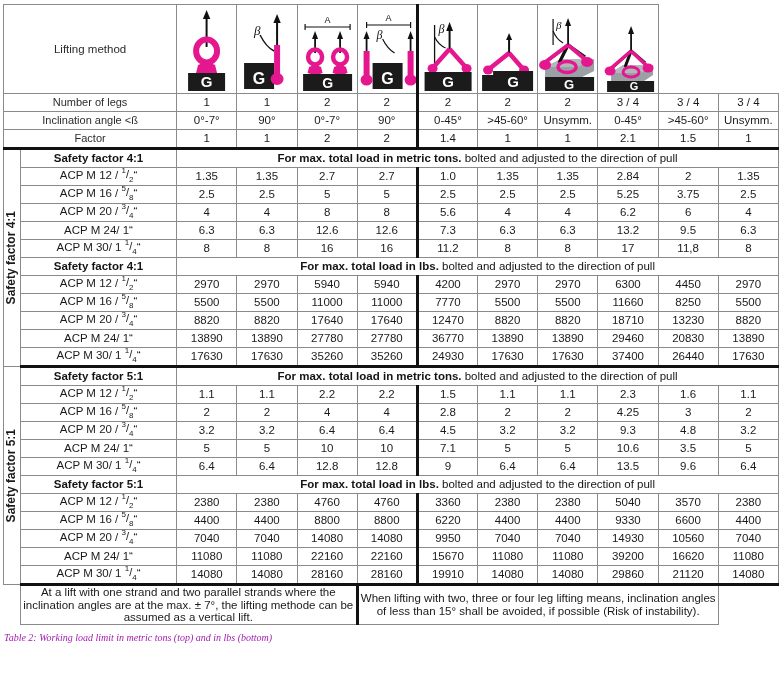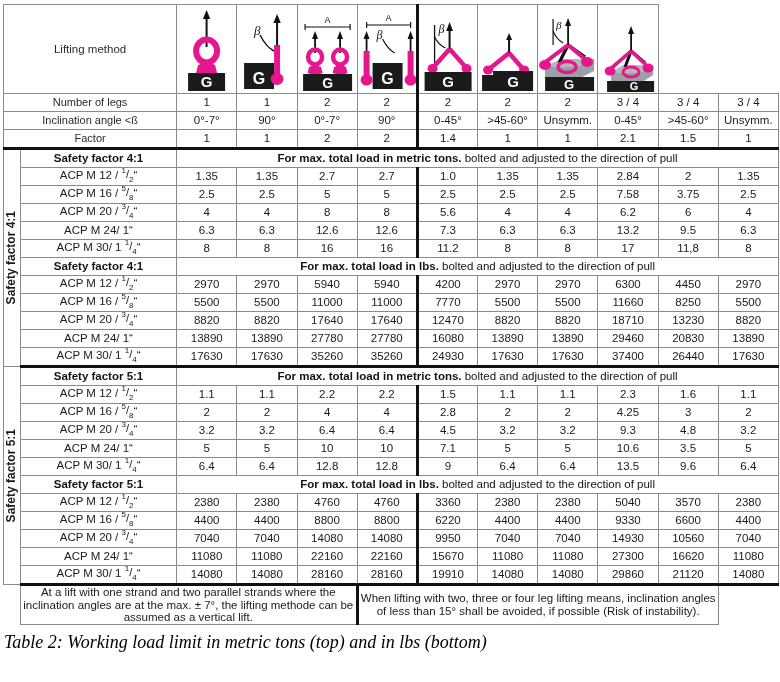--- a/index.html
+++ b/index.html
@@ -109,22 +109,22 @@
     padding:3px 5px 3px 5px;
     height:78px;
     text-align:justify;
   }
   .note-blank{background:#ffffff;border:none !important;}
 
   .caption{
     margin:7px 0 0 2px;
     font-family:"Liberation Serif",serif;
     font-style:italic;
-    font-size:18px;
-    color:#000000;
+    font-size:10px;
+    color:#a21caf;
   }
 
   
   .frac{display:inline-block;font-size:11px;position:relative;top:-1px;}
   .frac sup{font-size:8px;vertical-align:super;}
   .frac sub{font-size:8px;vertical-align:sub;position:relative;top:1px;}
 </style>
 </head>
 <body>
 
@@ -370,21 +370,21 @@
       </tr>
       <tr>
         <td class="rowlabel"><span>ACP M 16 / </span><span class="frac"><sup>5</sup>/<sub>8</sub></span><span>“</span></td>
         <td class="val">2.5</td>
         <td class="val">2.5</td>
         <td class="val">5</td>
         <td class="val sepR">5</td>
         <td class="val sepL">2.5</td>
         <td class="val">2.5</td>
         <td class="val">2.5</td>
-        <td class="val">7.58</td>
+        <td class="val">5.25</td>
         <td class="val">3.75</td>
         <td class="val">2.5</td>
       </tr>
       <tr>
         <td class="rowlabel"><span>ACP M 20 / </span><span class="frac"><sup>3</sup>/<sub>4</sub></span><span>“</span></td>
         <td class="val">4</td>
         <td class="val">4</td>
         <td class="val">8</td>
         <td class="val sepR">8</td>
         <td class="val sepL">5.6</td>
@@ -463,21 +463,21 @@
         <td class="val">18710</td>
         <td class="val">13230</td>
         <td class="val">8820</td>
       </tr>
       <tr>
         <td class="rowlabel">ACP M 24/ 1“</td>
         <td class="val">13890</td>
         <td class="val">13890</td>
         <td class="val">27780</td>
         <td class="val sepR">27780</td>
-        <td class="val sepL">16080</td>
+        <td class="val sepL">36770</td>
         <td class="val">13890</td>
         <td class="val">13890</td>
         <td class="val">29460</td>
         <td class="val">20830</td>
         <td class="val">13890</td>
       </tr>
       <tr>
         <td class="rowlabel thick-bot"><span>ACP M 30/ 1 </span><span class="frac"><sup>1</sup>/<sub>4</sub></span><span>“</span></td>
         <td class="val thick-bot">17630</td>
         <td class="val thick-bot">17630</td>
@@ -609,21 +609,21 @@
       </tr>
       <tr>
         <td class="rowlabel">ACP M 24/ 1“</td>
         <td class="val">11080</td>
         <td class="val">11080</td>
         <td class="val">22160</td>
         <td class="val sepR">22160</td>
         <td class="val sepL">15670</td>
         <td class="val">11080</td>
         <td class="val">11080</td>
-        <td class="val">27300</td>
+        <td class="val">39200</td>
         <td class="val">16620</td>
         <td class="val">11080</td>
       </tr>
       <tr>
         <td class="rowlabel thick-bot"><span>ACP M 30/ 1 </span><span class="frac"><sup>1</sup>/<sub>4</sub></span><span>“</span></td>
         <td class="val thick-bot">14080</td>
         <td class="val thick-bot">14080</td>
         <td class="val thick-bot">28160</td>
         <td class="val thick-bot sepR">28160</td>
         <td class="val thick-bot sepL">19910</td>

